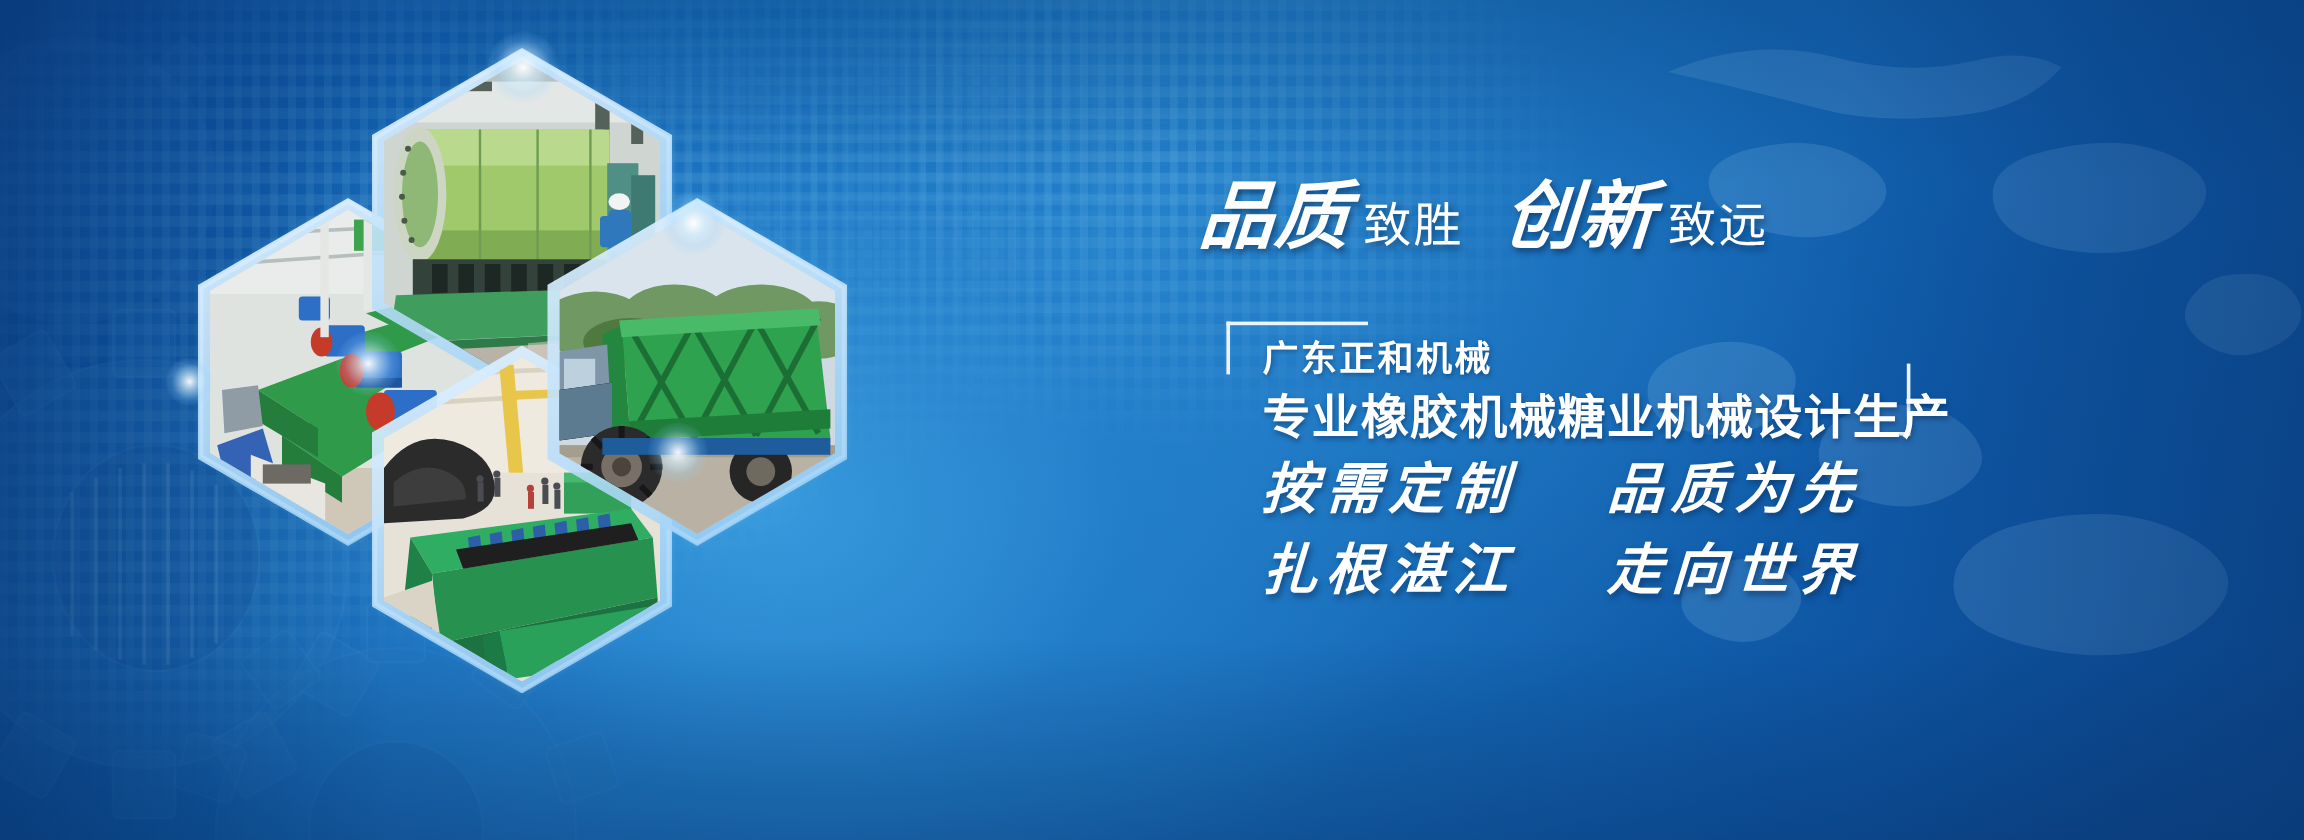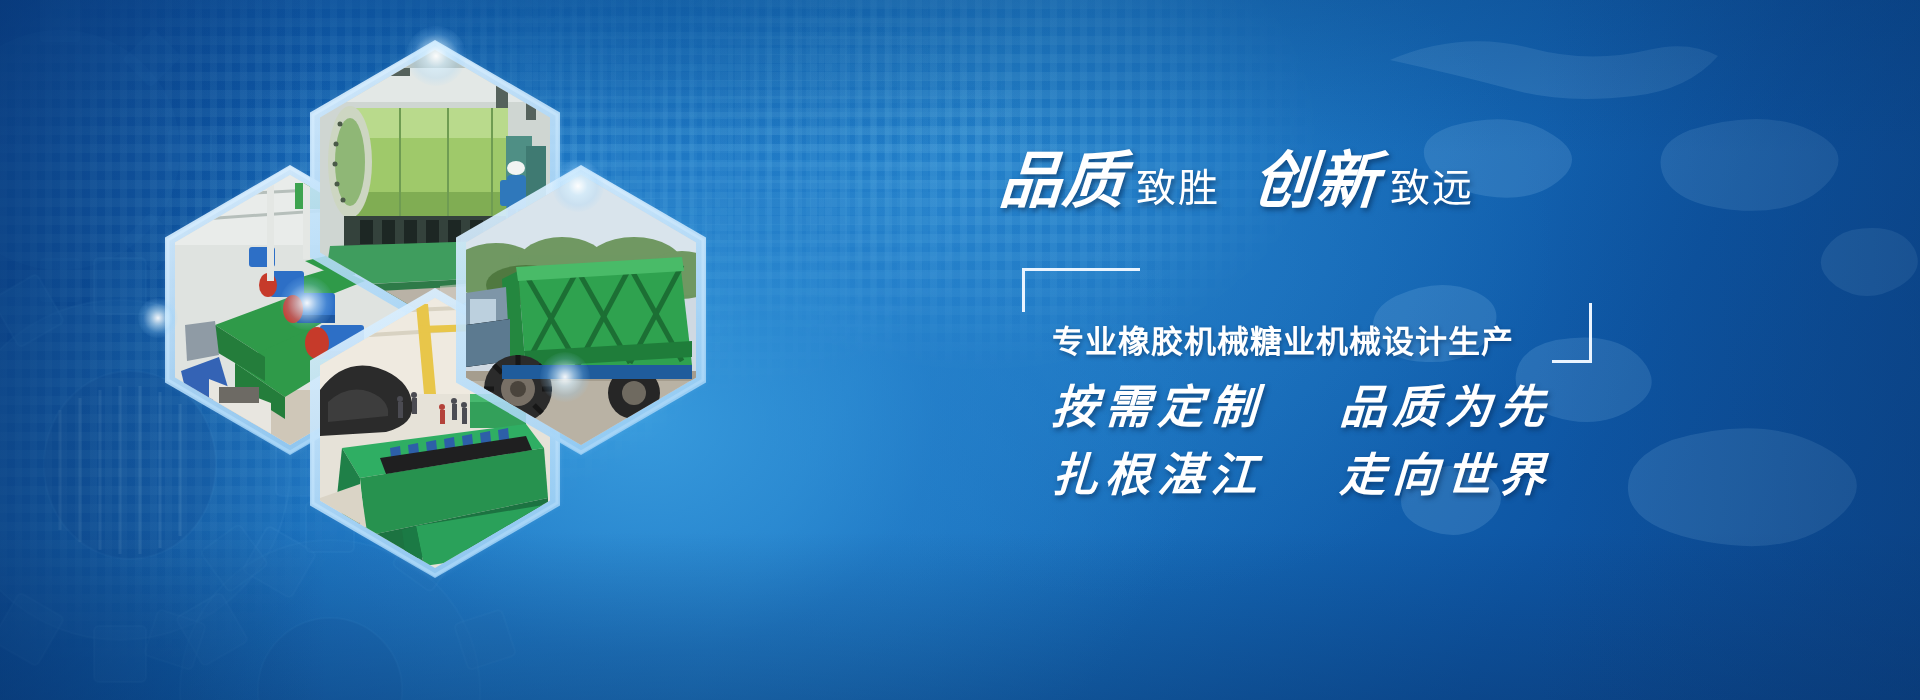--- a/index.html
+++ b/index.html
@@ -138,21 +138,21 @@
   .br-br .h{right:0;bottom:0;width:40px;height:3px;}
   .br-br .v{right:0;bottom:0;width:3px;height:60px;}
 
   .sub-line{
     color:#fff;white-space:nowrap;
     font-family:"Liberation Sans","DejaVu Sans",sans-serif;
     font-weight:700;
     text-shadow:1px 2px 4px rgba(4,34,72,.45);
   }
   #sub-1{position:absolute;left:30px;top:6px;font-size:30px;letter-spacing:2px;}
-  #sub-2{position:absolute;left:30px;top:48px;font-size:32px;letter-spacing:1px;}
+  #sub-2{position:absolute;left:30px;top:48px;font-size:40px;letter-spacing:1px;}
 
   .slogan{
     position:absolute;left:52px;
     color:#fff;white-space:nowrap;
     font-family:"DejaVu Serif","Liberation Serif",serif;
     font-size:46px;font-weight:700;font-style:italic;
     letter-spacing:7px;
     transform:skewX(-3deg);
     text-shadow:2px 3px 5px rgba(4,34,72,.5);
   }
@@ -566,20 +566,21 @@
 
     <div id="subtitle-box">
       <div class="bracket br-tl">
         <span class="h"></span>
           <span class="v"></span>
       </div>
       <div class="bracket br-br">
         <span class="h"></span>
           <span class="v"></span>
       </div>
+      <div class="sub-line" id="sub-1">广东正和机械</div>
       <div class="sub-line" id="sub-2">专业橡胶机械糖业机械设计生产</div>
     </div>
 
     <div class="slogan" id="slogan-1">
       <span>按需定制</span>
       <span class="sl-gap"></span>
       <span>品质为先</span>
     </div>
 
     <div class="slogan" id="slogan-2">

